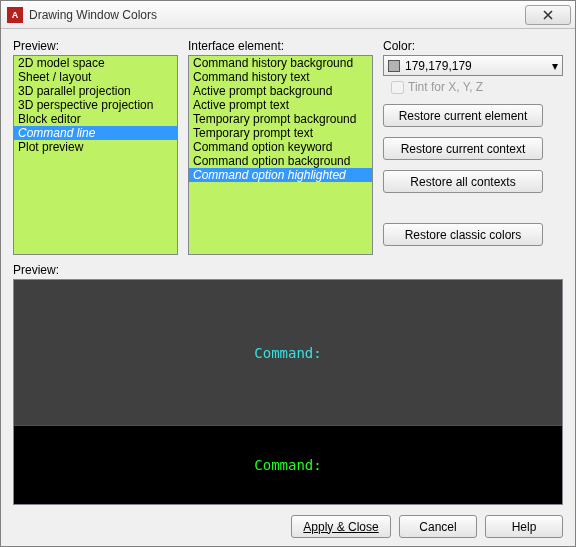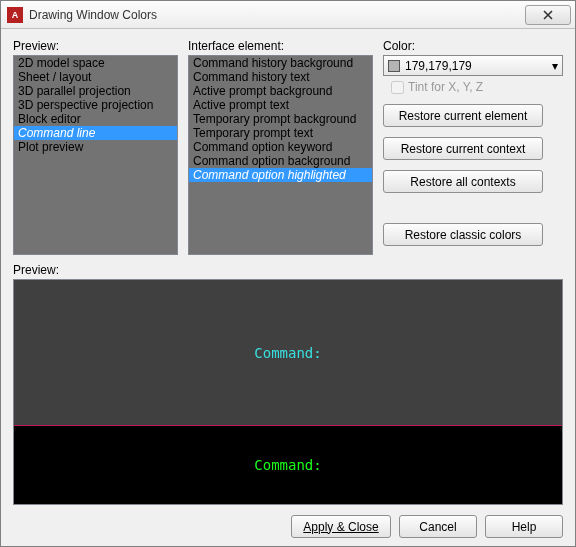--- a/index.html
+++ b/index.html
@@ -6,21 +6,21 @@
 body { background: #fff; width: 576px; height: 547px; overflow: hidden; border: 1px solid #808080; }
 .titlebar { height: 28px; background: linear-gradient(#fdfdfd, #ececec); border-bottom: 1px solid #c0c0c0; display: flex; align-items: center; padding-left: 6px; }
 .titlebar .icon { width: 16px; height: 16px; background: #b52020; color: #fff; font-size: 9px; font-weight: bold; display: flex; align-items: center; justify-content: center; margin-right: 6px; }
 .titlebar .title { flex: 1; color: #333; }
 .titlebar .close { width: 46px; height: 20px; margin-right: 4px; background: linear-gradient(#f8f8f8,#e0e0e0); border: 1px solid #a0a0a0; border-radius: 3px; display: flex; align-items: center; justify-content: center; cursor: pointer; }
 .titlebar .close svg { width: 10px; height: 10px; }
 .content { padding: 10px 12px 8px 12px; display: flex; flex-direction: column; height: calc(100% - 28px); background: #f0f0f0; }
 .row { display: flex; gap: 10px; }
 .col { display: flex; flex-direction: column; }
 .label { margin-bottom: 2px; color: #000; }
-.listbox { background: #737373; border: 1px solid #828790; overflow-y: auto; }
+.listbox { background: #bef264; border: 1px solid #828790; overflow-y: auto; }
 .listbox .item { padding: 0 4px; line-height: 14px; height: 14px; white-space: nowrap; cursor: pointer; }
 .listbox .item.selected { background: #3399ff; color: #fff; font-style: italic; }
 .context-box { width: 165px; height: 200px; }
 .element-box { width: 185px; height: 200px; }
 .rightcol { flex: 1; }
 .color-select { width: 100%; height: 21px; background: linear-gradient(#fdfdfd,#e8e8e8); border: 1px solid #888; display: flex; align-items: center; padding: 0 4px; cursor: pointer; }
 .color-swatch { width: 12px; height: 12px; border: 1px solid #555; background: rgb(179,179,179); margin-right: 5px; }
 .color-select .arrow { margin-left: auto; }
 .tint-row { display: flex; align-items: center; margin-top: 4px; color: #9a9a9a; padding-left: 8px; }
 .tint-row input { margin-right: 4px; }

